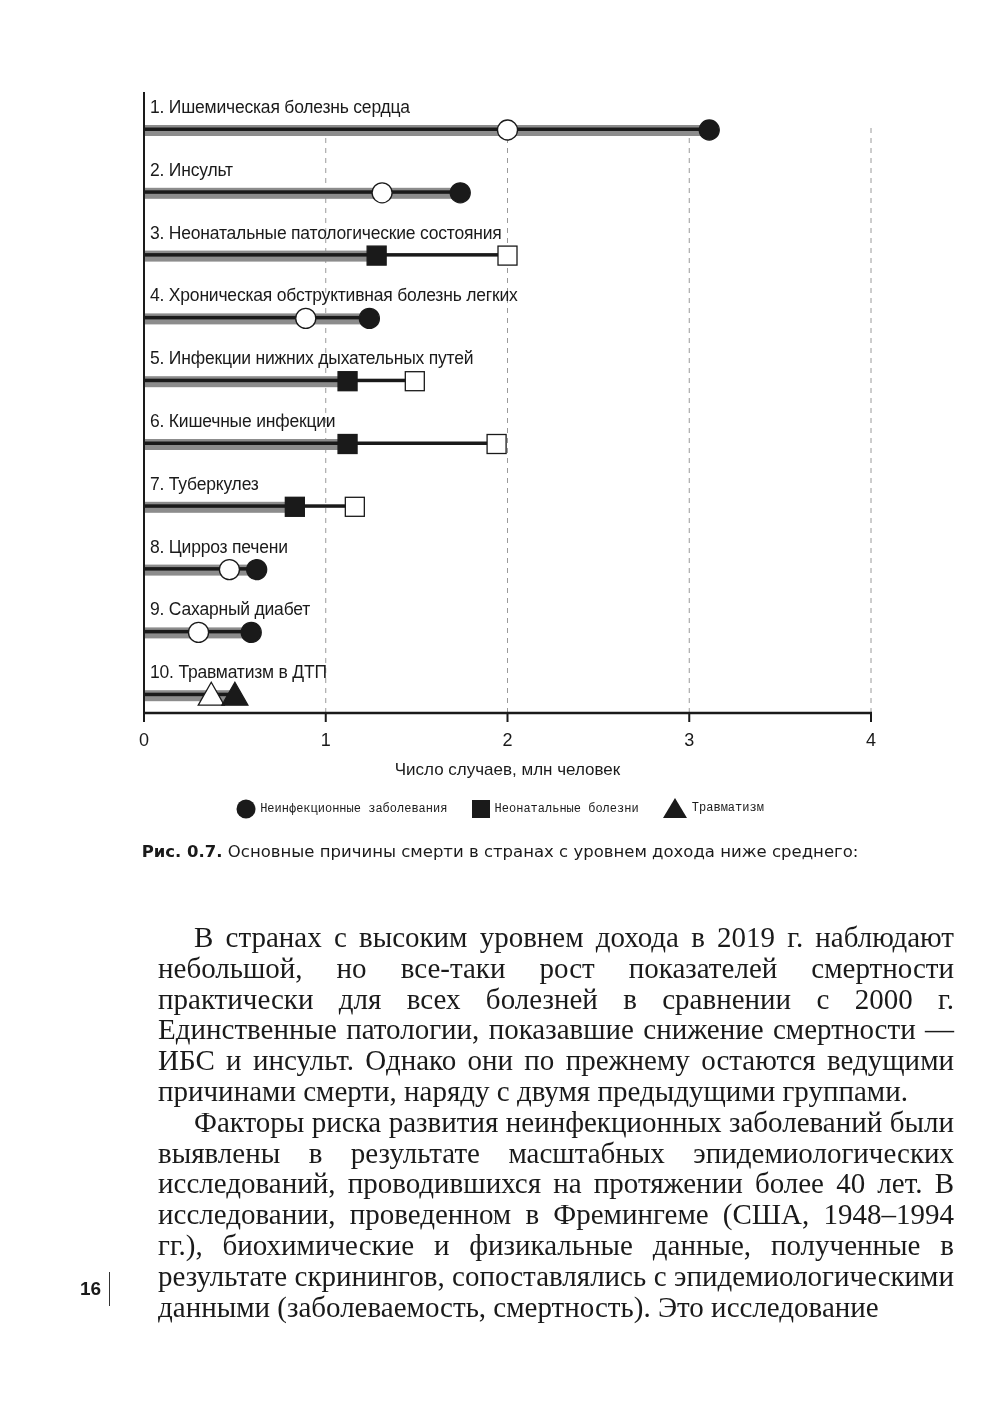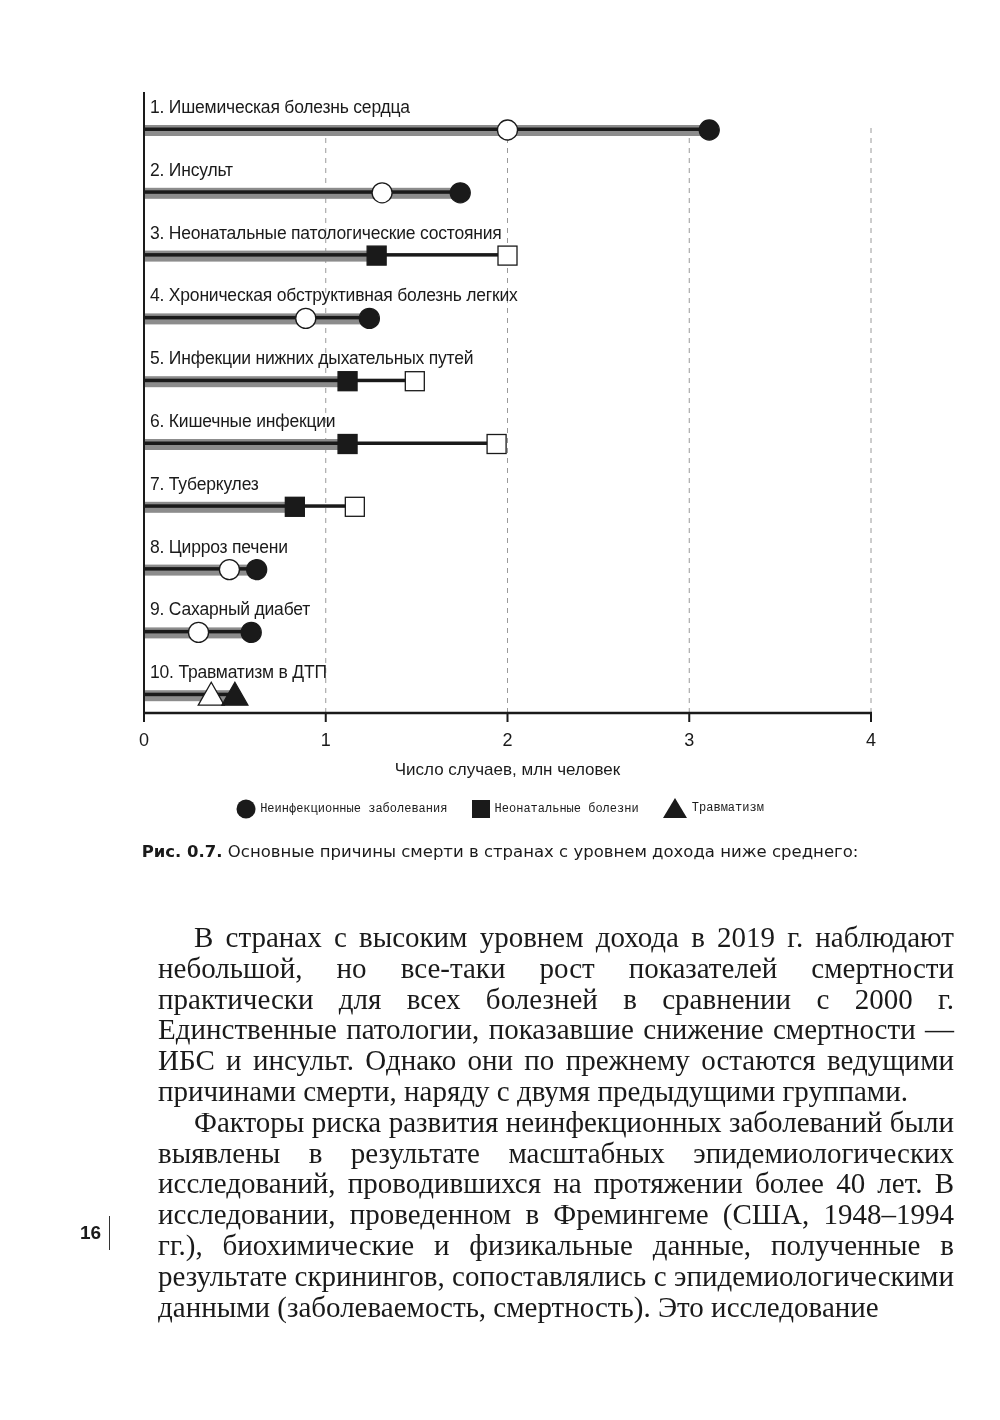--- a/index.html
+++ b/index.html
@@ -11,21 +11,21 @@
   .legend { position: absolute; left: 0; top: 797px; width: 1000px; text-align: center;
             font-family: Liberation Mono, monospace; font-size: 12px; color: #1a1a1a; }
   .legend-item { display: inline-flex; align-items: center; margin: 0 8px; }
   .legend-item svg { margin-right: 4px; }
   .caption { position: absolute; left: 80px; top: 840px; width: 840px; text-align: center;
              font-family: "DejaVu Sans", sans-serif; font-size: 16.5px; line-height: 24px; color: #1a1a1a; }
   .caption .fig-num { font-weight: bold; }
   .body-text { position: absolute; left: 110px; width: 796px; font-family: "Liberation Serif", serif;
                font-size: 29px; line-height: 30.8px; color: #1a1a1a; text-align: justify; margin-left: 48px; }
   .para { margin: 0; text-indent: 36px; text-align: justify; }
-  .footer { position: absolute; left: 80px; top: 1216px; font-family: "Liberation Sans", sans-serif;
+  .footer { position: absolute; left: 80px; top: 1272px; font-family: "Liberation Sans", sans-serif;
             font-size: 19px; color: #1a1a1a; display: flex; align-items: center; }
   .footer .page-num { font-weight: bold; padding-right: 8px; }
   .footer .sep { width: 1px; height: 34px; background: #333; margin-right: 10px; }
 </style>
 </head>
 <body>
 
 <svg id="chart" xmlns="http://www.w3.org/2000/svg" width="1000" height="800">
   <g id="grid">
       <line x1="325.75" x2="325.75" y1="128" y2="713" stroke="#9a9a9a" stroke-width="1" stroke-dasharray="5,5"></line>

